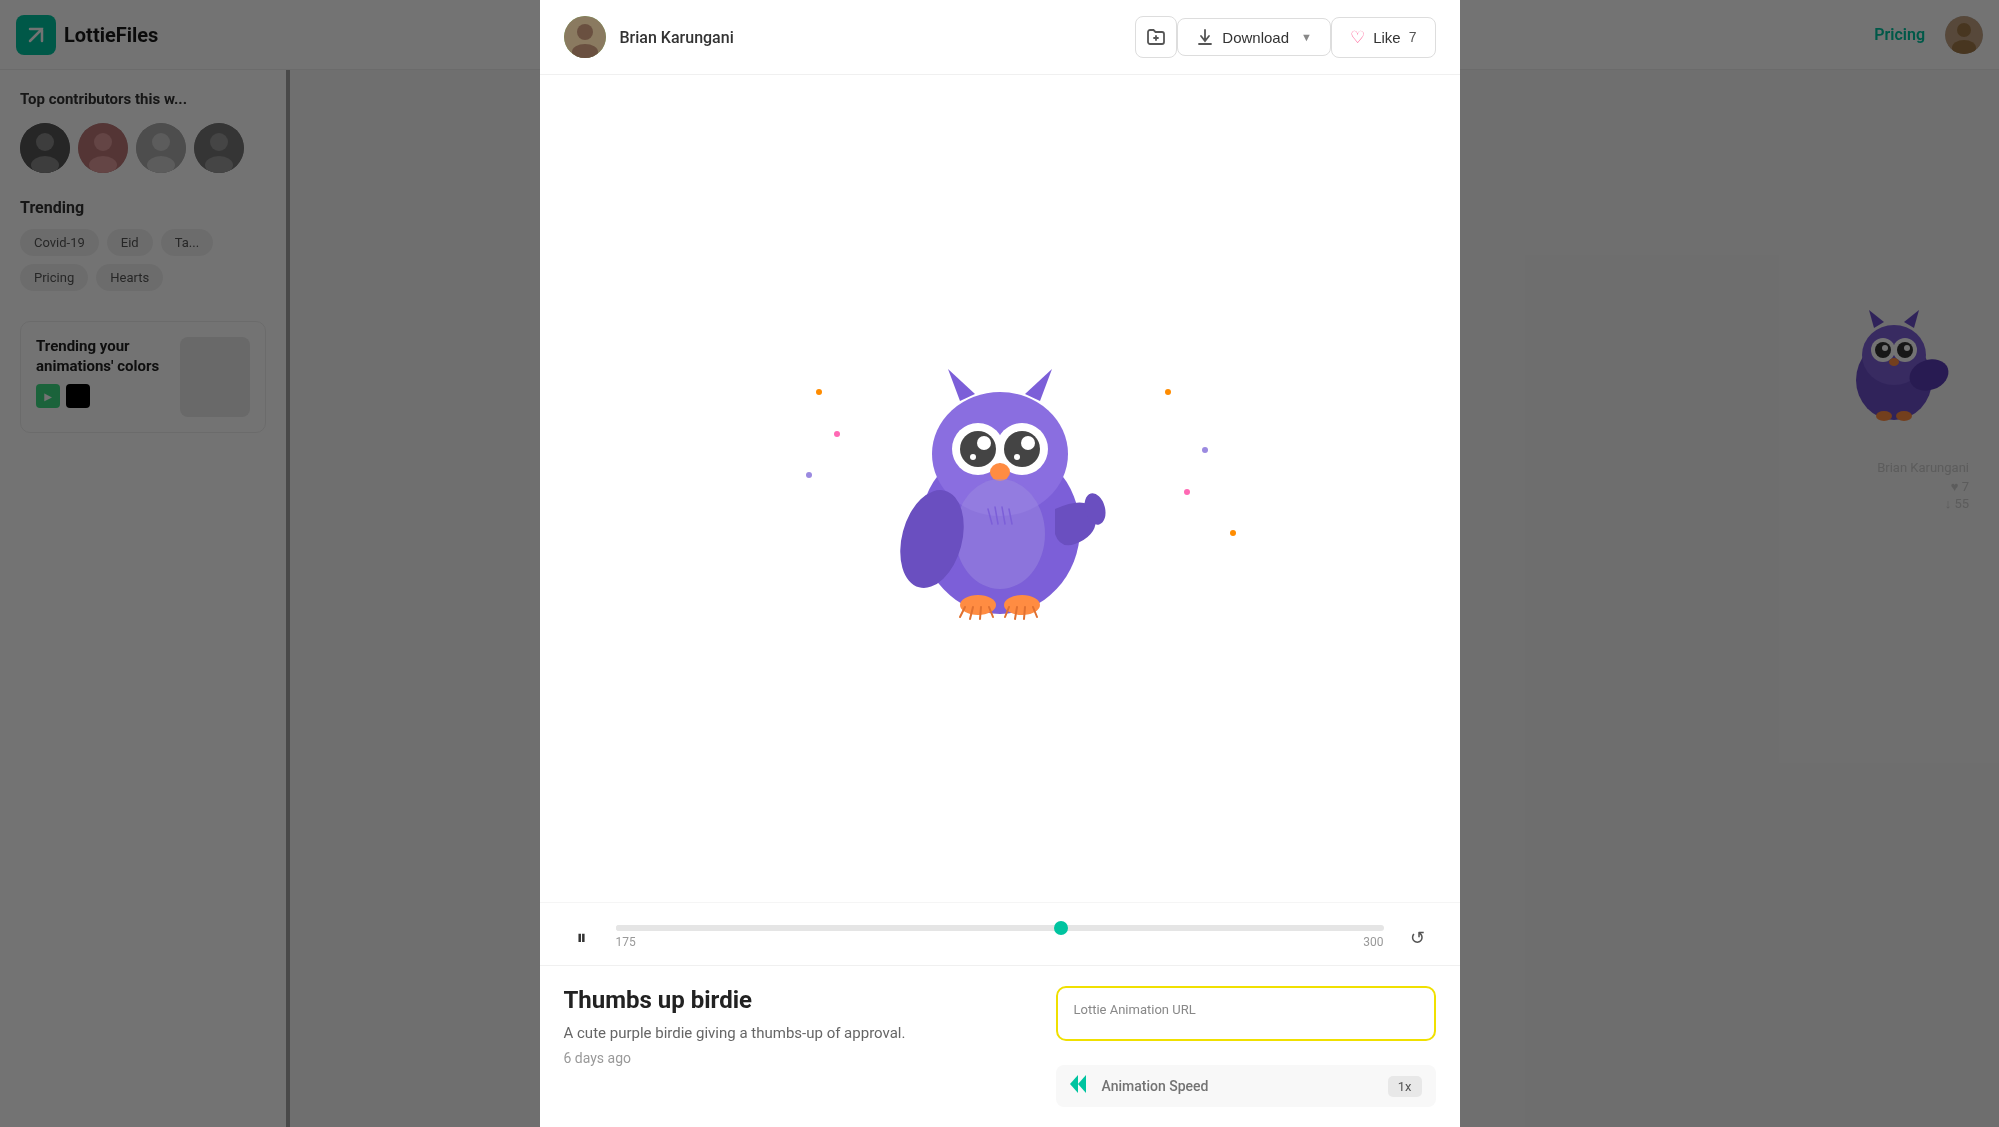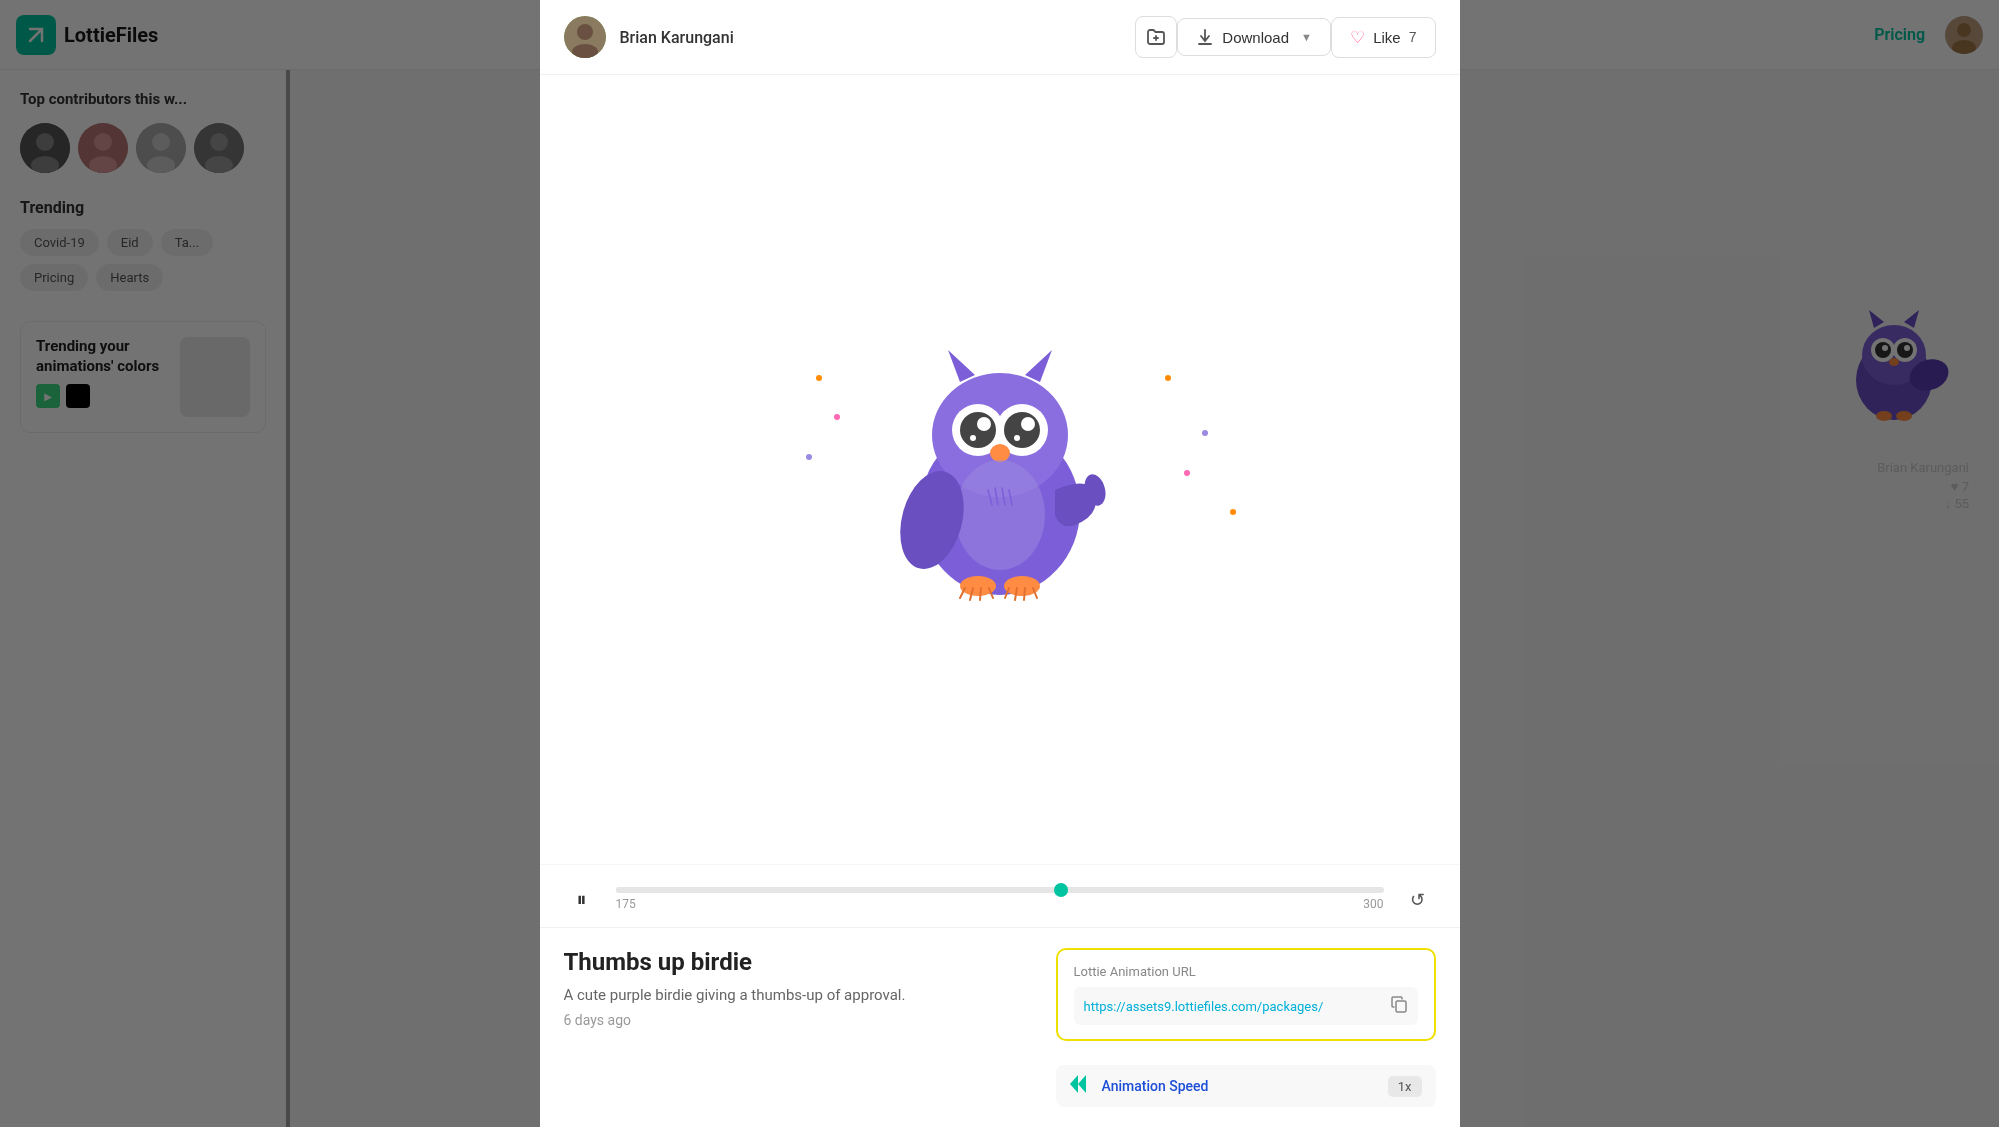--- a/index.html
+++ b/index.html
@@ -456,21 +456,21 @@
       border-radius: 8px;
     }
 
     .speed-icon {
       color: #00c4a0;
       font-size: 18px;
     }
 
     .speed-label {
       font-size: 14px;
-      color: #1d4ed8;
+      color: #737373;
       font-weight: 500;
       flex: 1;
     }
 
     .speed-value {
       font-size: 13px;
       color: #555;
       background: #e8e8e8;
       padding: 3px 10px;
       border-radius: 5px;
@@ -711,29 +711,20 @@
     <div class="animation-info">
       <h2 class="animation-title">Thumbs up birdie</h2>
       <p class="animation-desc">A cute purple birdie giving a thumbs-up of approval.</p>
       <p class="animation-date">6 days ago</p>
     </div>
 
     <div class="animation-url-panel">
 
       <div class="url-box">
         <div class="url-label">Lottie Animation URL</div>
-        <div class="url-input-row">
-          <span class="url-text">https://assets9.lottiefiles.com/packages/</span>
-          <span class="copy-btn" title="Copy URL">
-            <svg width="18" height="18" viewBox="0 0 18 18" fill="none" stroke="#888" stroke-width="1.5" stroke-linecap="round">
-              <rect x="6" y="6" width="10" height="11" rx="1.5"></rect>
-              <path d="M4 12H3a1 1 0 01-1-1V3a1 1 0 011-1h8a1 1 0 011 1v1"></path>
-            </svg>
-          </span>
-        </div>
       </div>
 
       <div class="speed-box">
         <span class="speed-icon">
           <svg width="22" height="18" viewBox="0 0 22 18" fill="none">
             <polygon points="0,9 8,0 8,18" fill="#00c4a0"></polygon>
             <polygon points="8,9 16,0 16,18" fill="#00c4a0"></polygon>
           </svg>
         </span>
         <span class="speed-label">Animation Speed</span>

